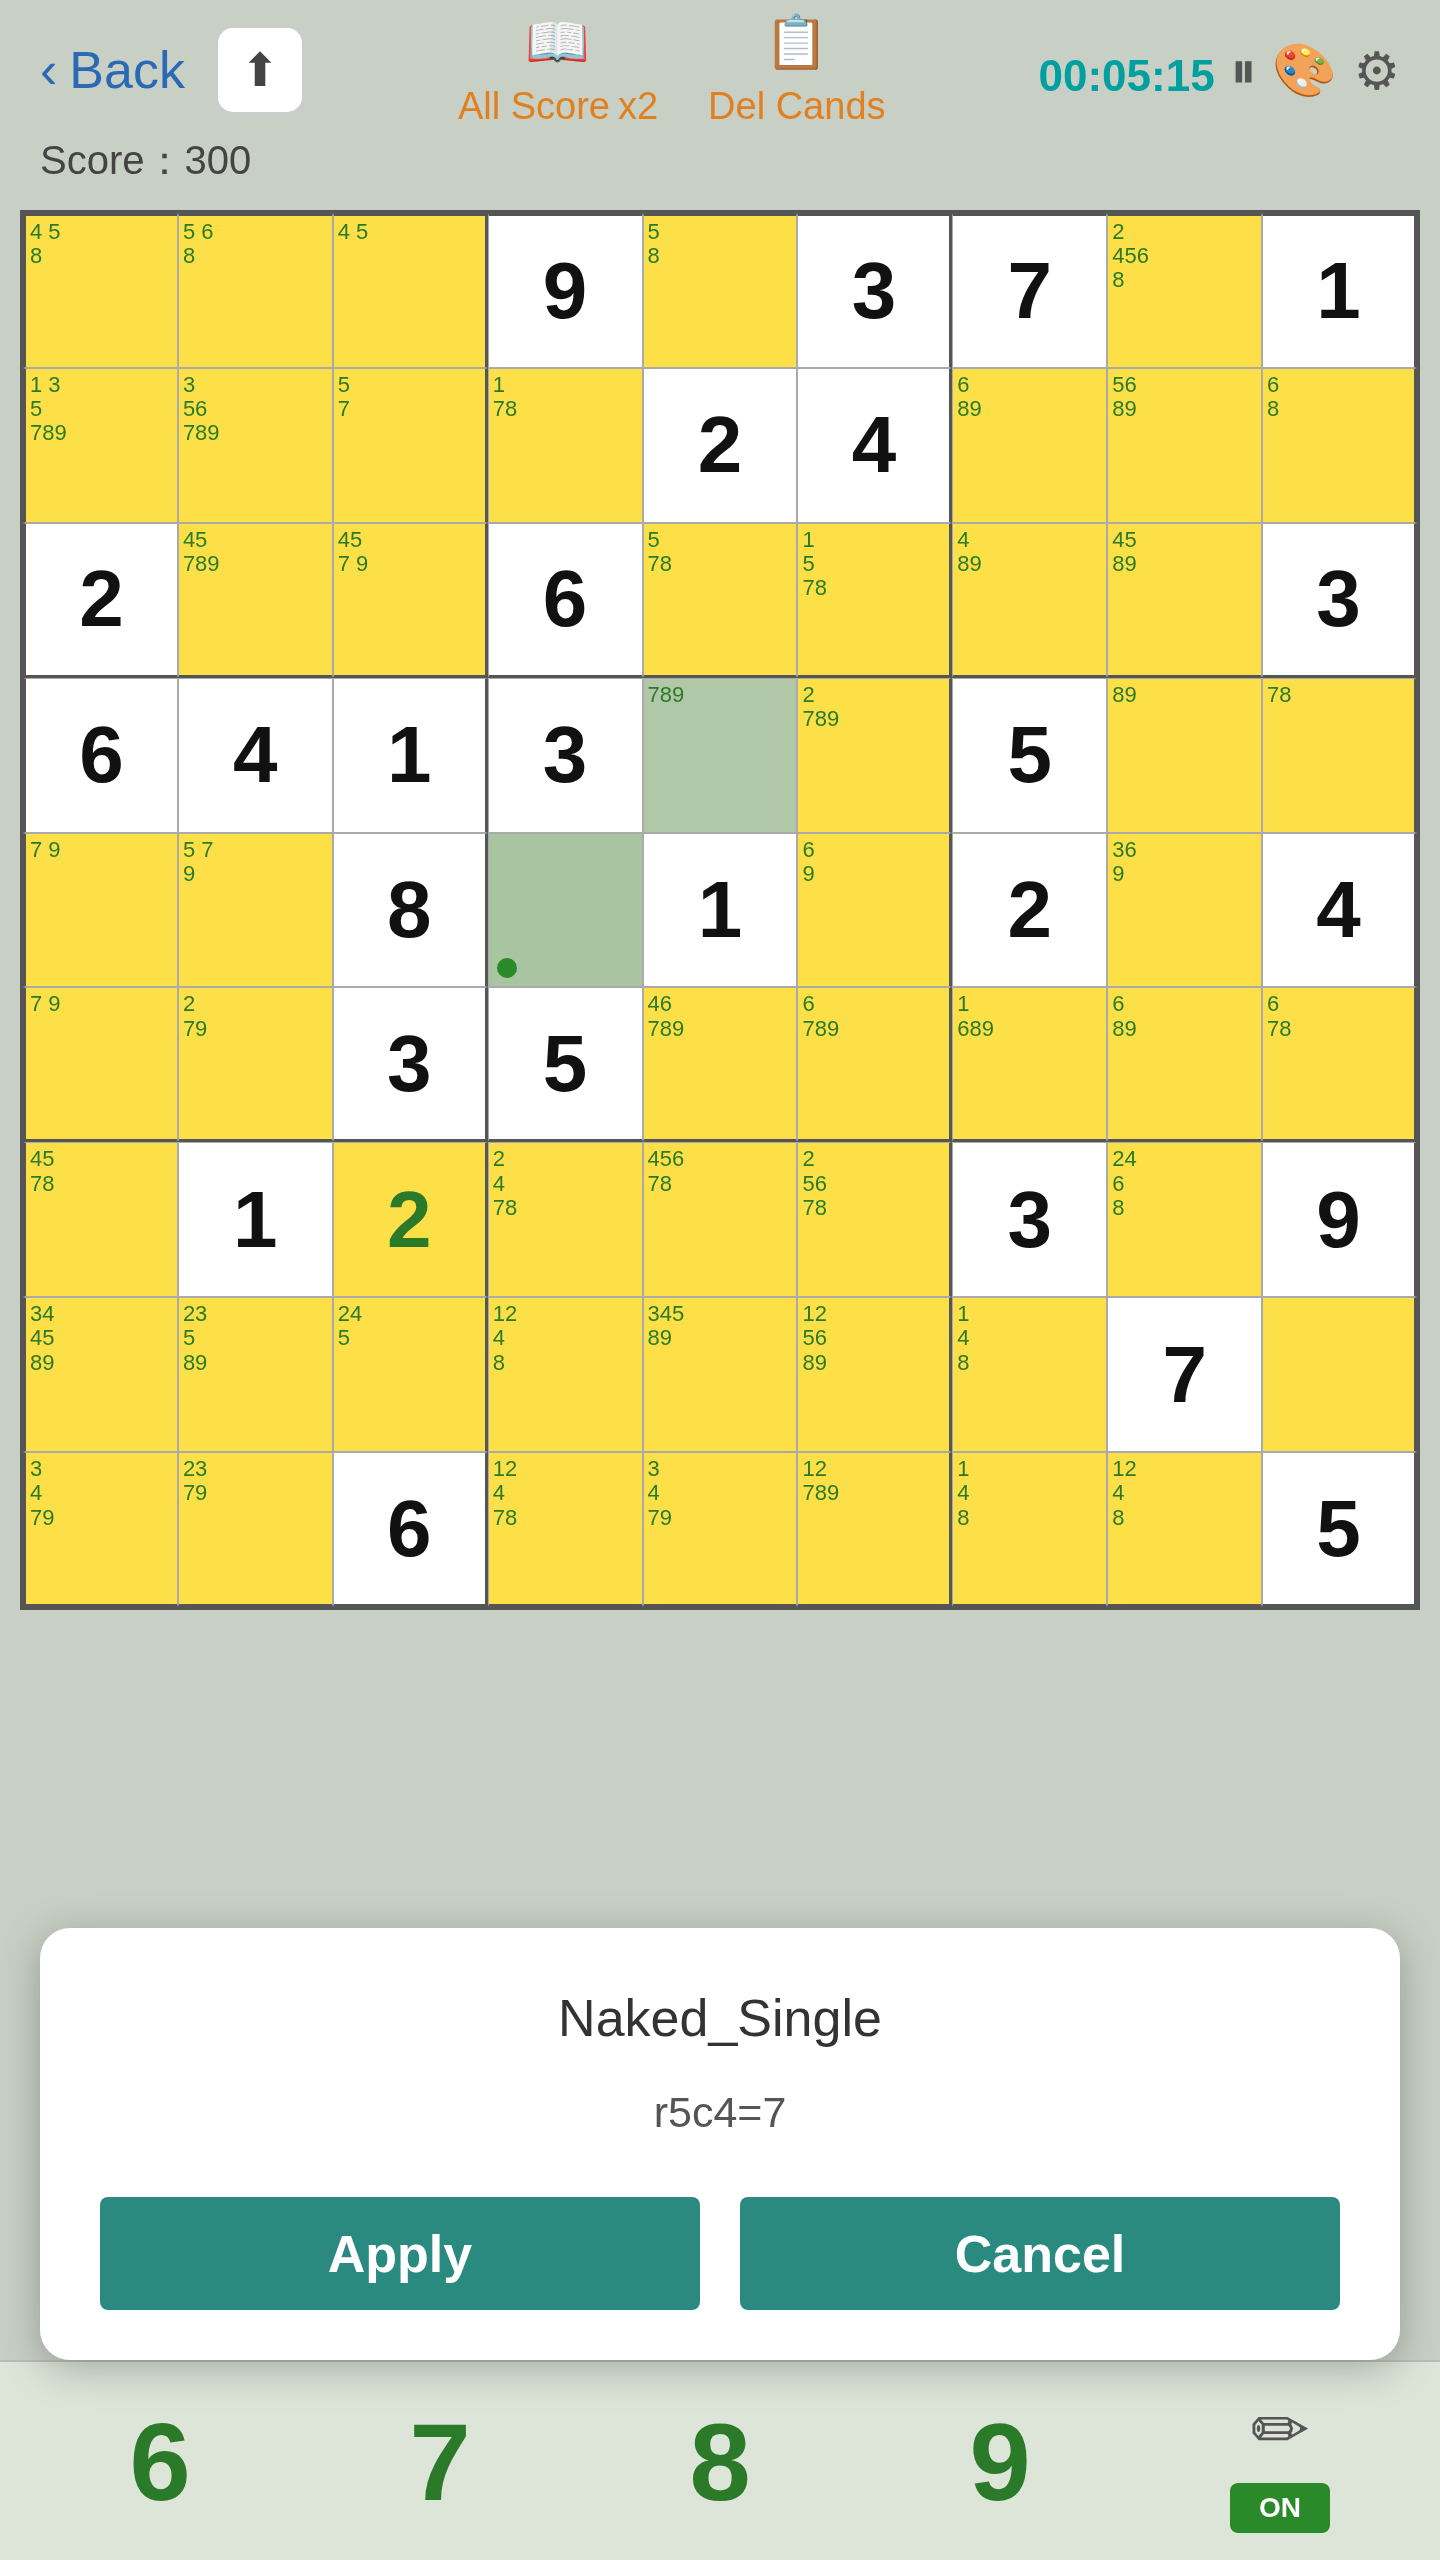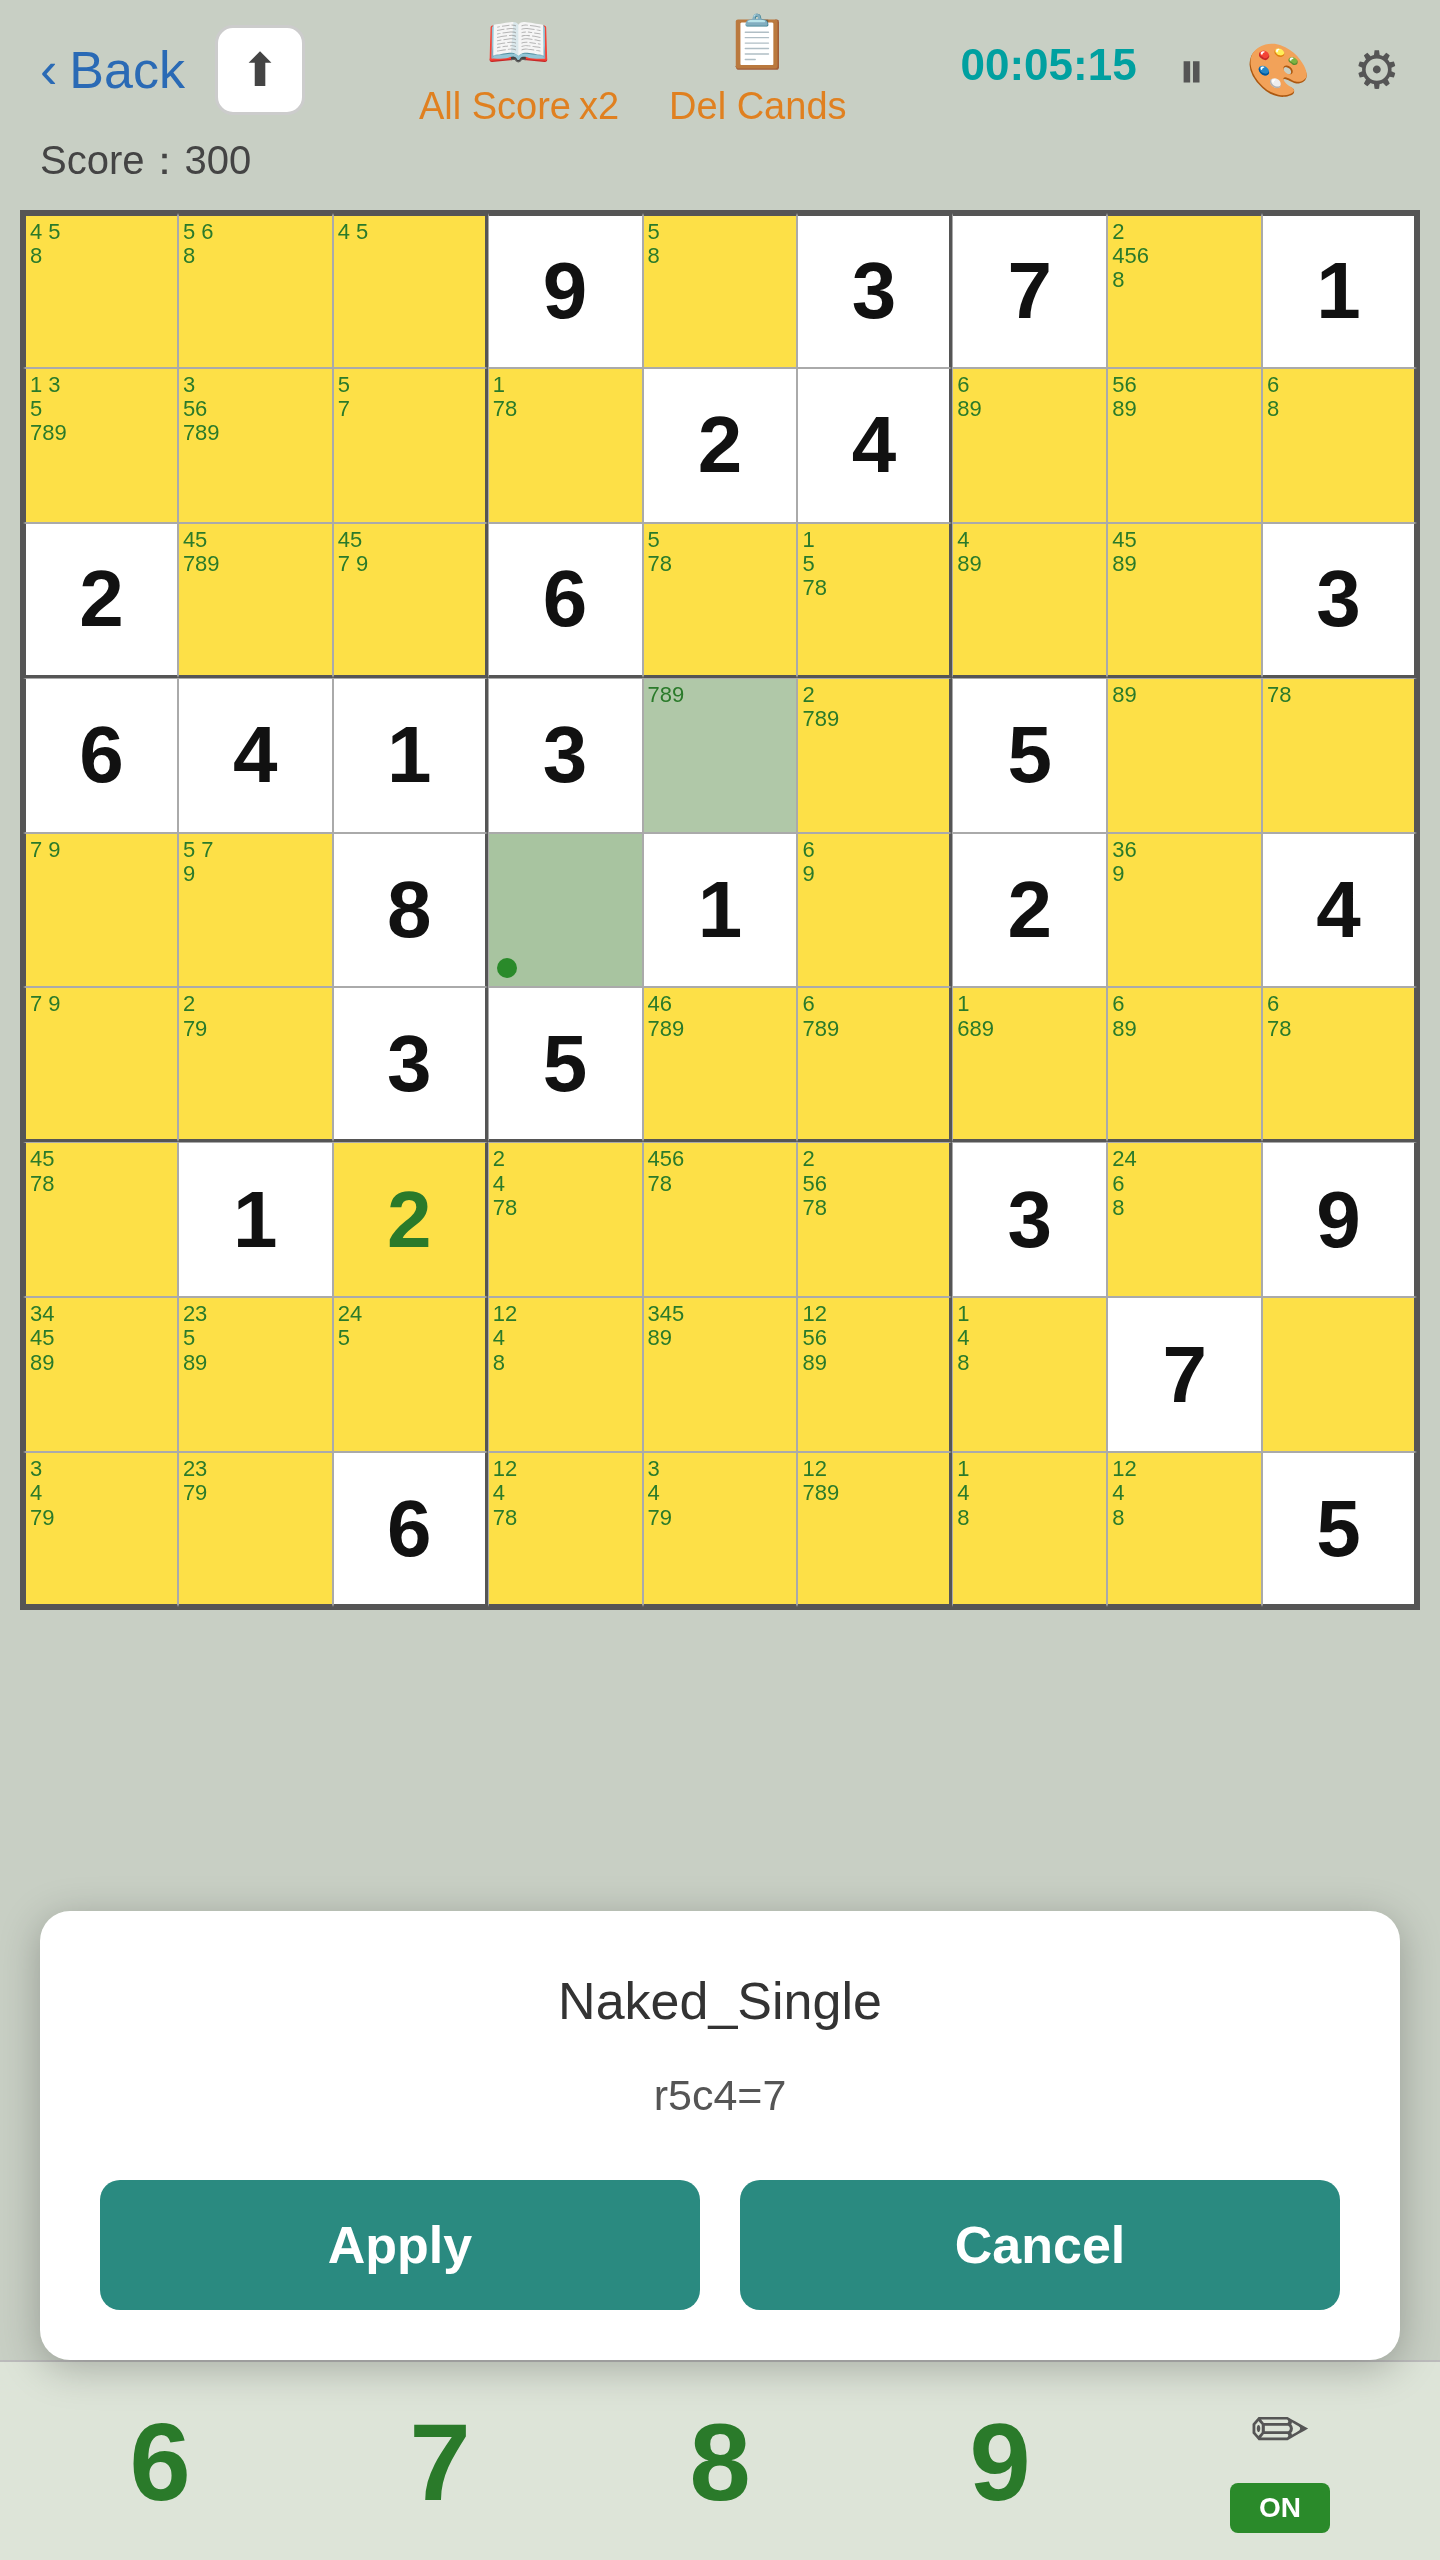--- a/index.html
+++ b/index.html
@@ -32,21 +32,21 @@
       border: 3px solid #ccc;
       border-radius: 18px;
       display: flex; align-items: center; justify-content: center;
       cursor: pointer;
       font-size: 46px; color: #444;
     }
     .header-center { display: flex; flex-direction: column; align-items: center; gap: 6px; }
     .header-cards { display: flex; gap: 50px; }
     .card-item { display: flex; align-items: center; gap: 12px; flex-direction: column; }
     .card-icon { font-size: 52px; color: #e08020; }
-    .header-right { display: flex; align-items: flex-start; gap: 42px; }
+    .header-right { display: flex; align-items: flex-end; gap: 16px; }
     .timer { font-size: 44px; color: #00a0a0; font-weight: bold; }
     .icon-btn { background: none; border: none; cursor: pointer; font-size: 52px; color: #555; }
 
     
     .level-score {
       padding: 0 40px 20px 40px;
       font-size: 40px;
       color: #444;
       line-height: 1.5;
     }
@@ -141,23 +141,23 @@
       text-align: left;
     }
     .modal-buttons {
       display: flex;
       gap: 40px;
       width: 100%;
       margin-top: 20px;
     }
     .btn-apply, .btn-cancel {
       flex: 1;
-      height: 130px;
+      height: 113px;
       border: none;
-      border-radius: 20px;
+      border-radius: 8px;
       font-size: 52px;
       font-weight: 600;
       cursor: pointer;
       color: white;
       background: #2a8a80;
     }
 
     
     .numpad {
       position: absolute;

